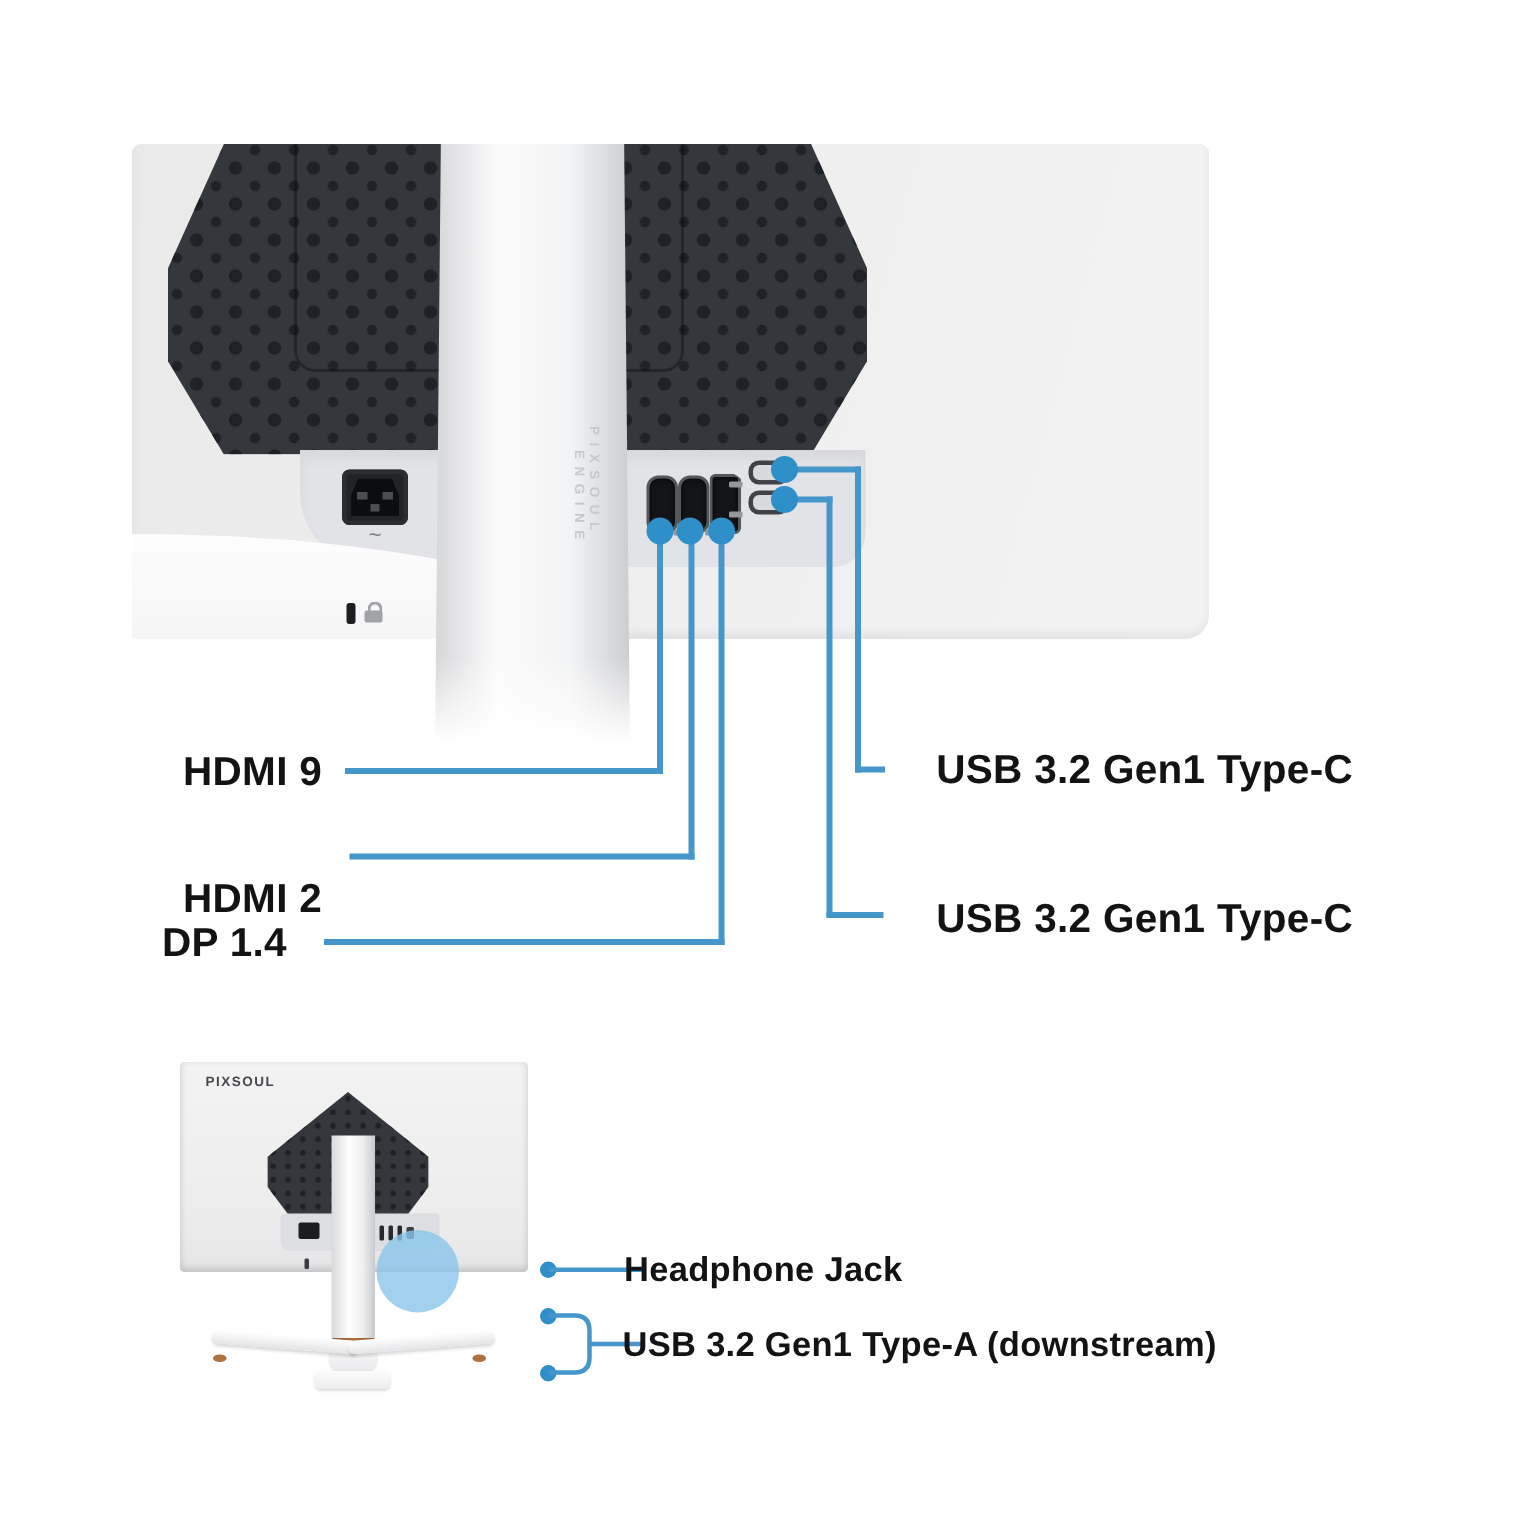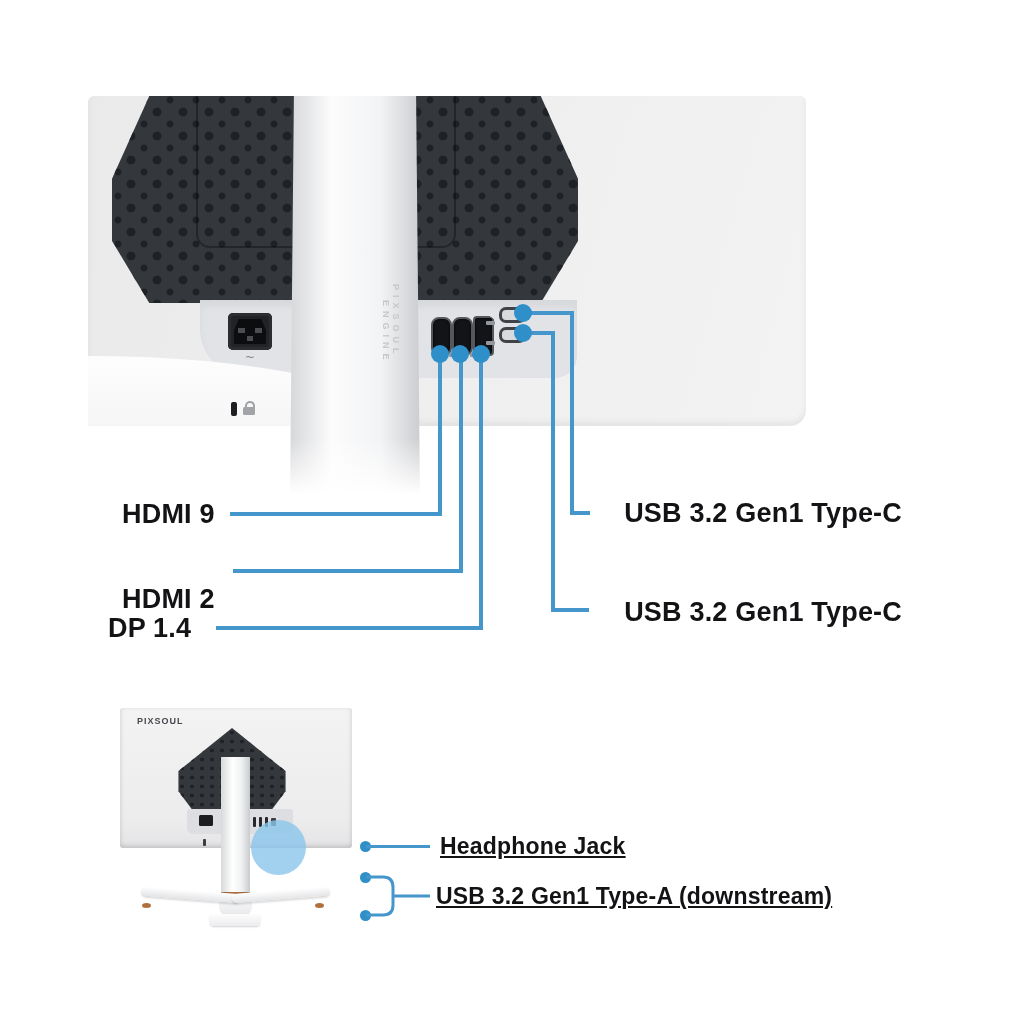--- a/index.html
+++ b/index.html
@@ -188,16 +188,16 @@
   <div class="abs hl-circle"></div>
 
   <i class="cdot sm" style="left:360px;top:841px;"></i>
   <i class="ln" style="left:366px;top:845px;width:64px;height:3px;"></i>
   <i class="cdot sm" style="left:360px;top:872px;"></i>
   <i class="cdot sm" style="left:360px;top:910px;"></i>
   <svg class="abs" style="left:358px;top:871px;" width="74" height="50" viewBox="0 0 74 50">
     <path d="M8 6 H25 Q35 6 35 16 V34 Q35 44 25 44 H8 M35 25 H72" fill="none" stroke="#4596CB" stroke-width="3"></path>
   </svg>
 
-  <div class="lbl-bot" style="left:440px;top:833px;text-decoration:underline;">Headphone Jack</div>
-  <div class="lbl-bot" style="left:436px;top:883px;text-decoration:underline;">USB 3.2 Gen1 Type-A (downstream)</div>
+  <div class="lbl-bot" style="left:416px;top:833px;">Headphone Jack</div>
+  <div class="lbl-bot" style="left:415px;top:883px;">USB 3.2 Gen1 Type-A (downstream)</div>
 
 </div>
 
 </body></html>

